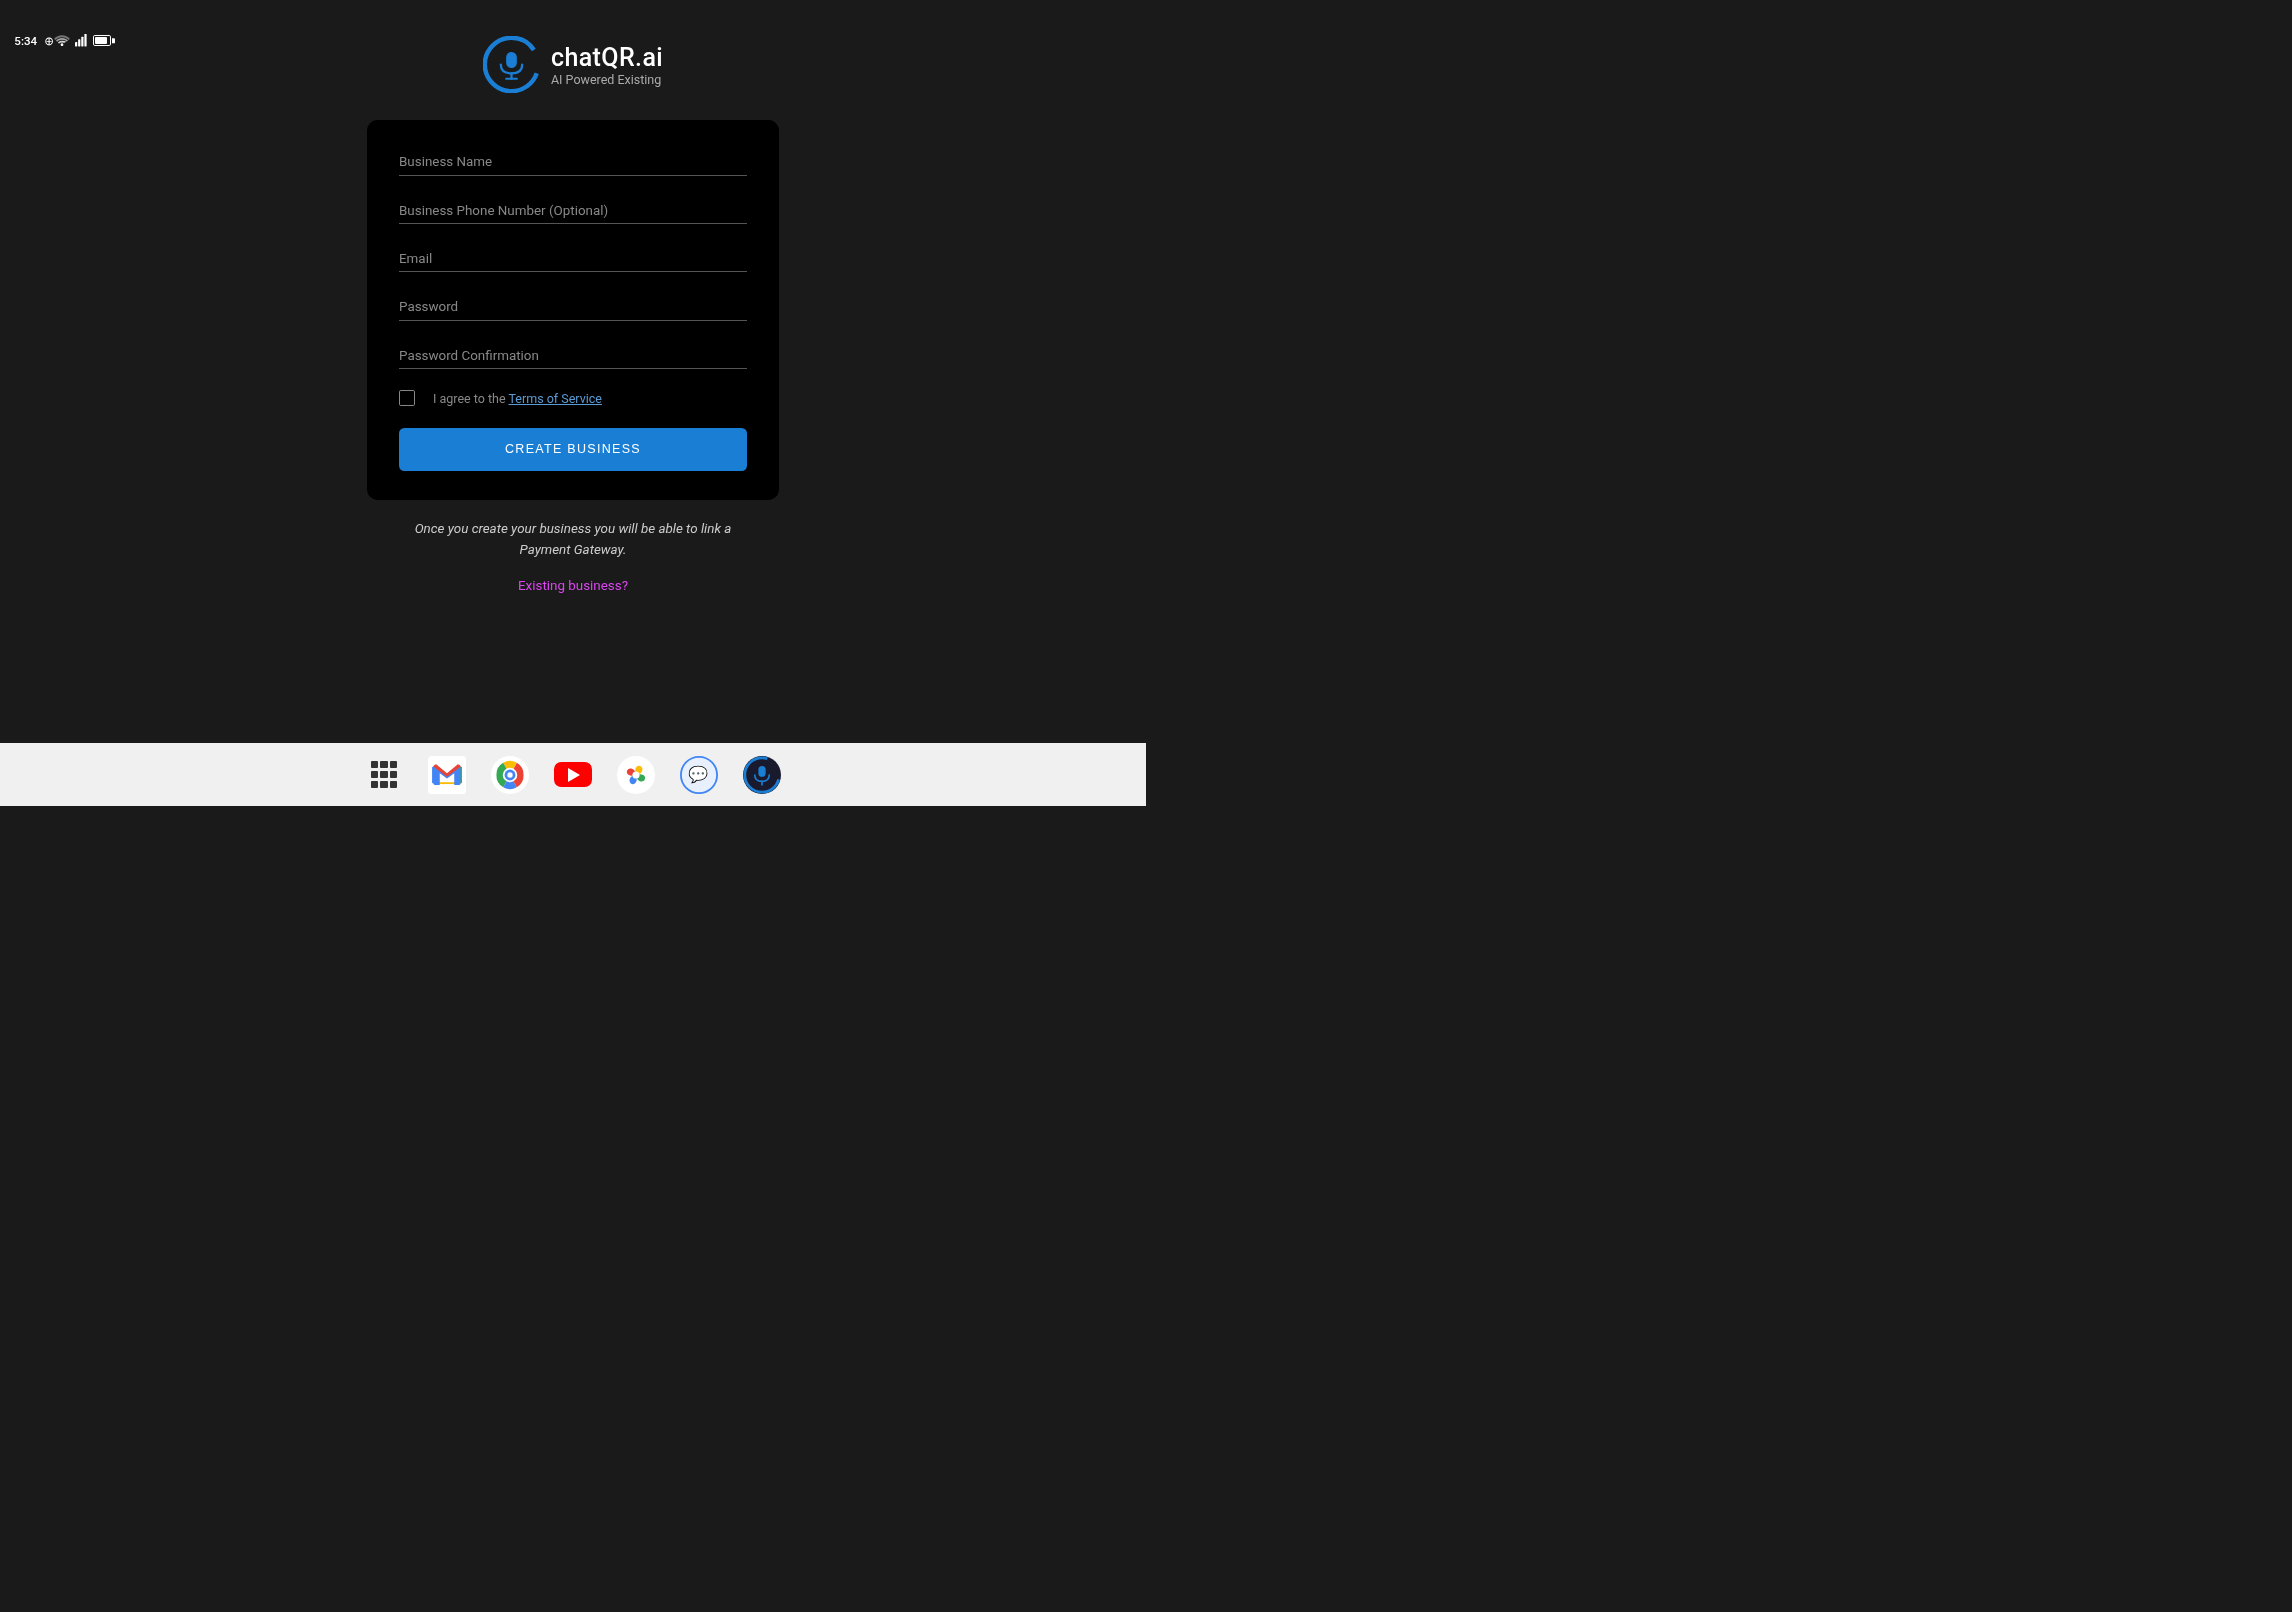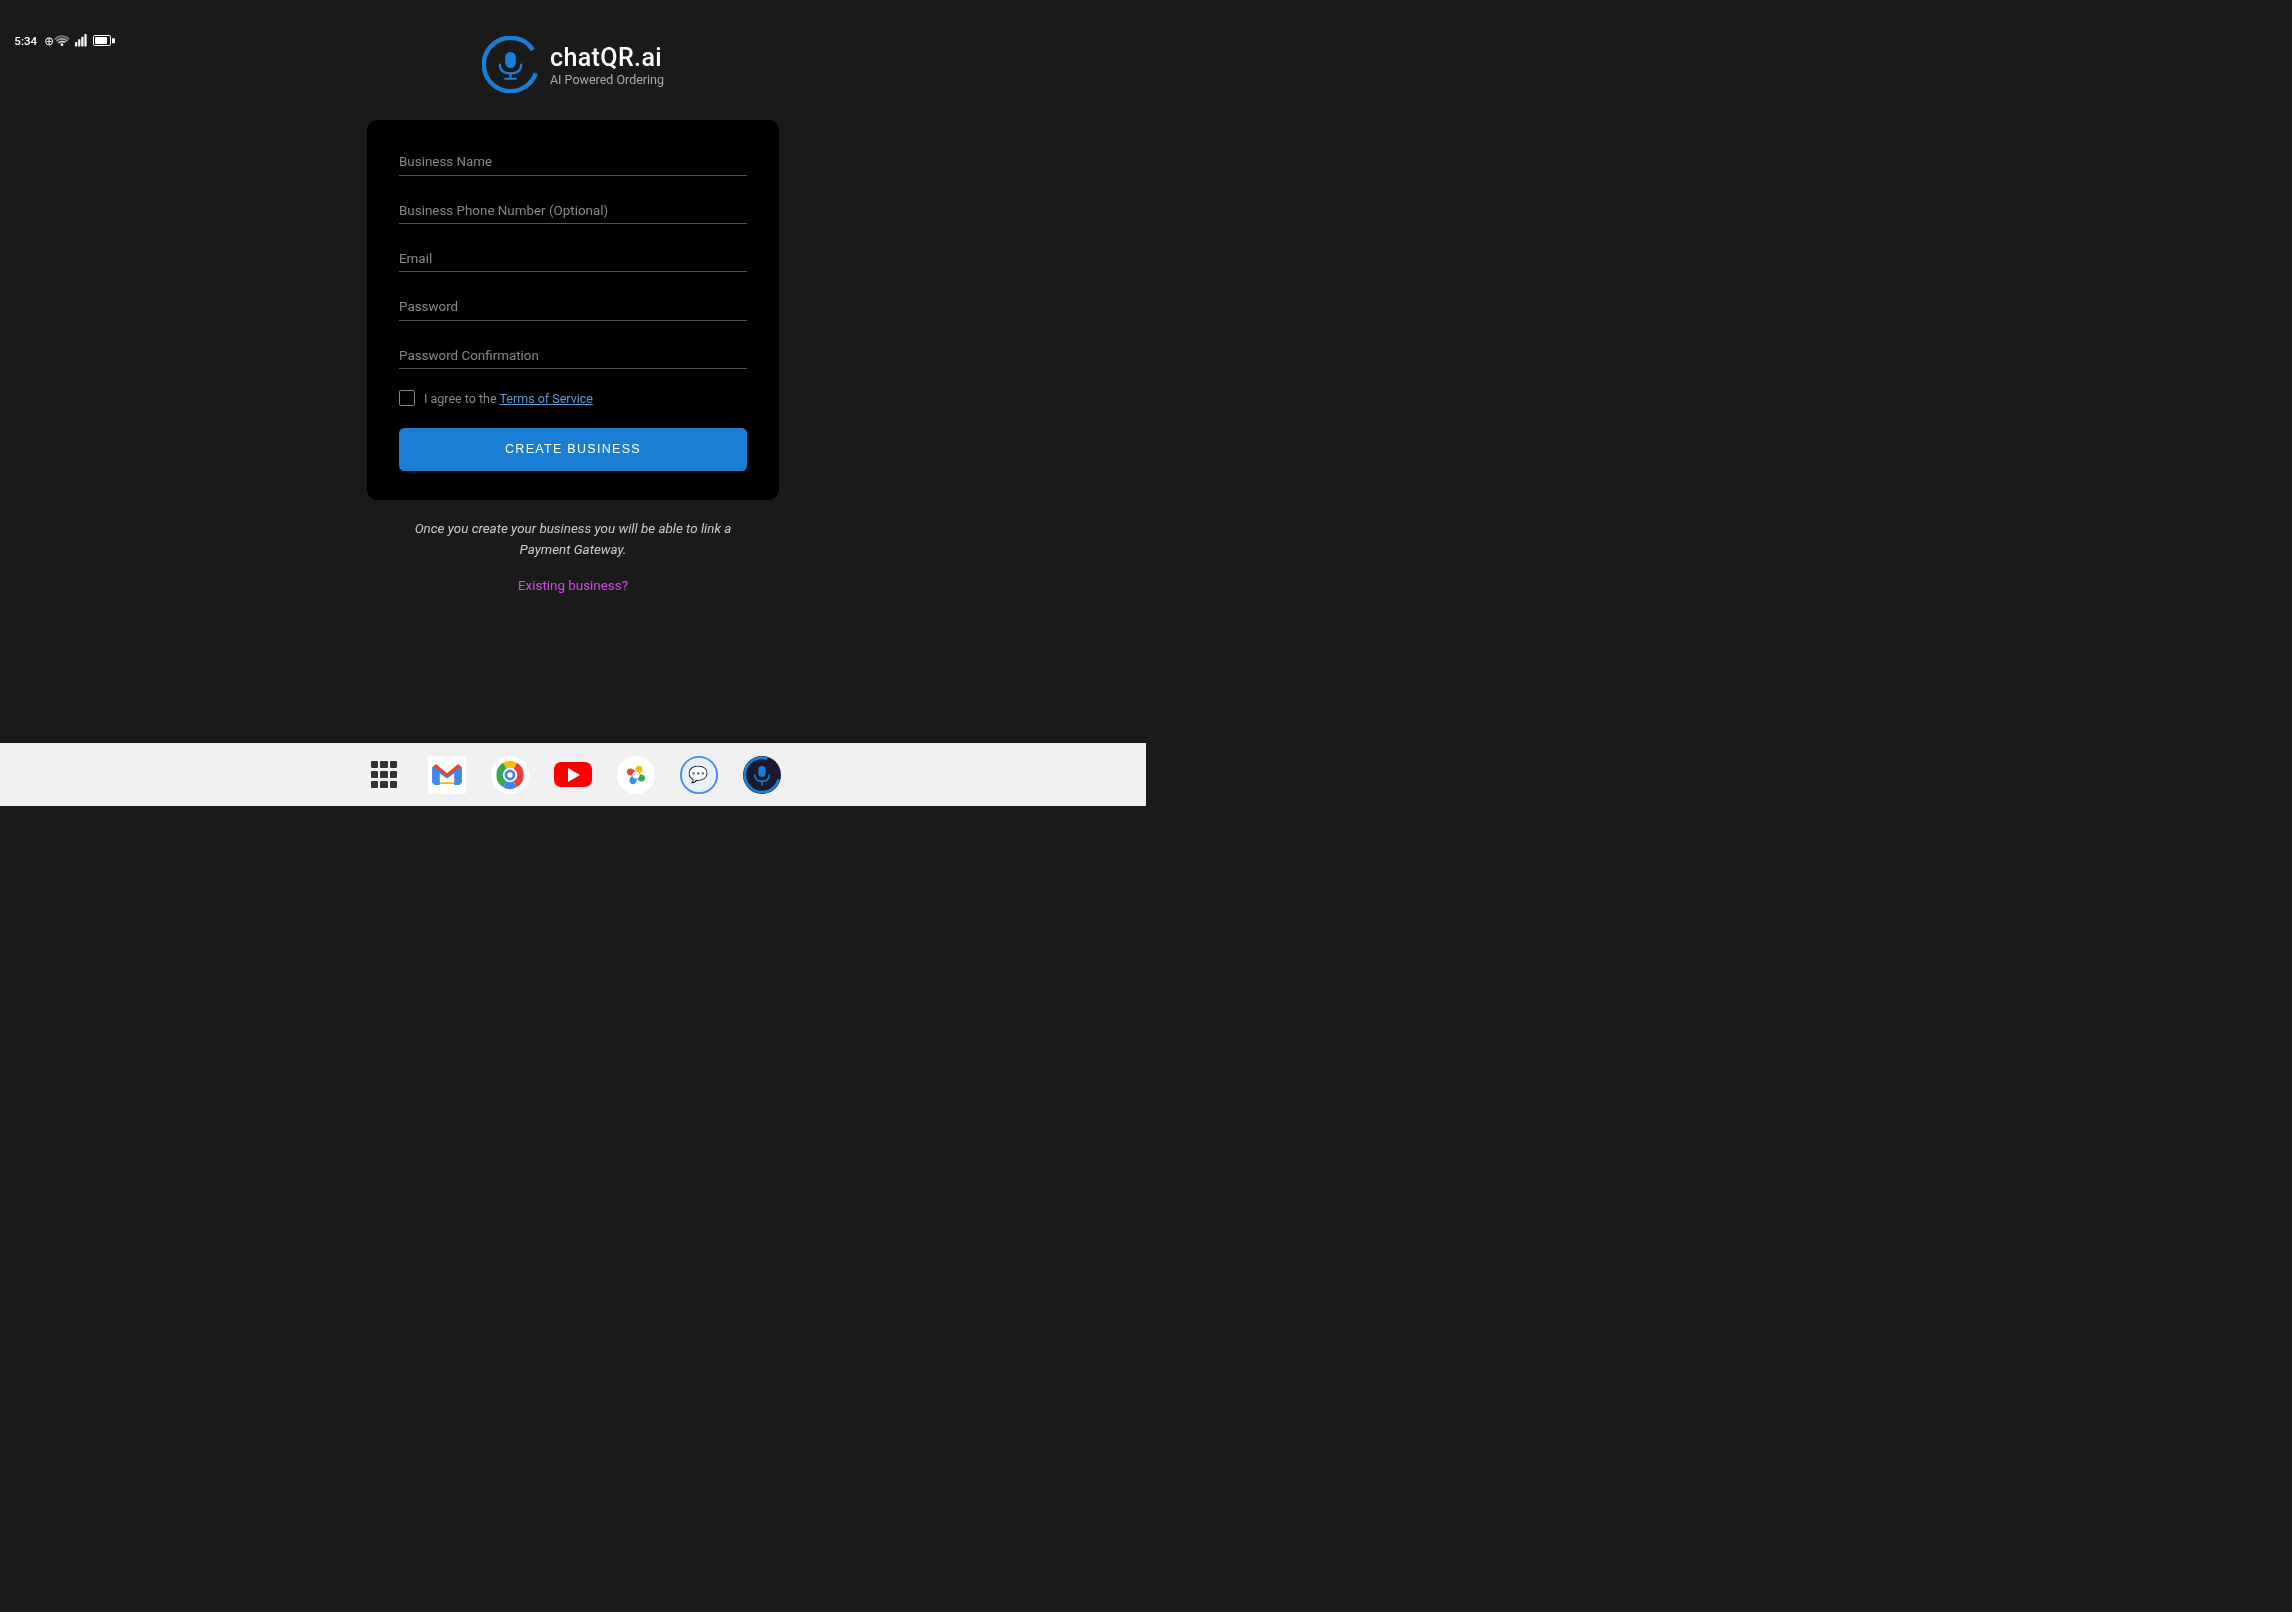--- a/index.html
+++ b/index.html
@@ -143,21 +143,21 @@
     }
 
     .form-input::placeholder {
       color: #888888;
     }
 
     
     .checkbox-row {
       display: flex;
       align-items: flex-end;
-      gap: 9px;
+      gap: 18px;
       margin: 14.3px 0 21.5px 0;
     }
 
     .tos-checkbox {
       width: 16px;
       height: 16px;
       border: 1.3px solid #888888;
       background: transparent;
       appearance: none;
       -webkit-appearance: none;
@@ -306,21 +306,21 @@
 
       <circle cx="32" cy="32" r="30" fill="none" stroke="#1a7fd4" stroke-width="5" stroke-dasharray="160 30" stroke-dashoffset="-10"></circle>
 
       <rect x="26" y="18" width="12" height="18" rx="6" fill="#1a7fd4"></rect>
       <path d="M20 32 Q20 42 32 42 Q44 42 44 32" stroke="#1a7fd4" stroke-width="2.5" fill="none" stroke-linecap="round"></path>
       <line x1="32" y1="42" x2="32" y2="48" stroke="#1a7fd4" stroke-width="2.5" stroke-linecap="round"></line>
       <line x1="26" y1="48" x2="38" y2="48" stroke="#1a7fd4" stroke-width="2.5" stroke-linecap="round"></line>
     </svg>
     <div class="logo-text">
       <span class="logo-title">chatQR.ai</span>
-      <span class="logo-subtitle">AI Powered Ordering</span>
+      <span class="logo-subtitle">AI Powered Existing</span>
     </div>
   </div>
 
   <div class="form-card">
 
     <div class="form-field">
       <input class="form-input" type="text" placeholder="Business Name" style="">
     </div>
 
     <div class="form-field">

